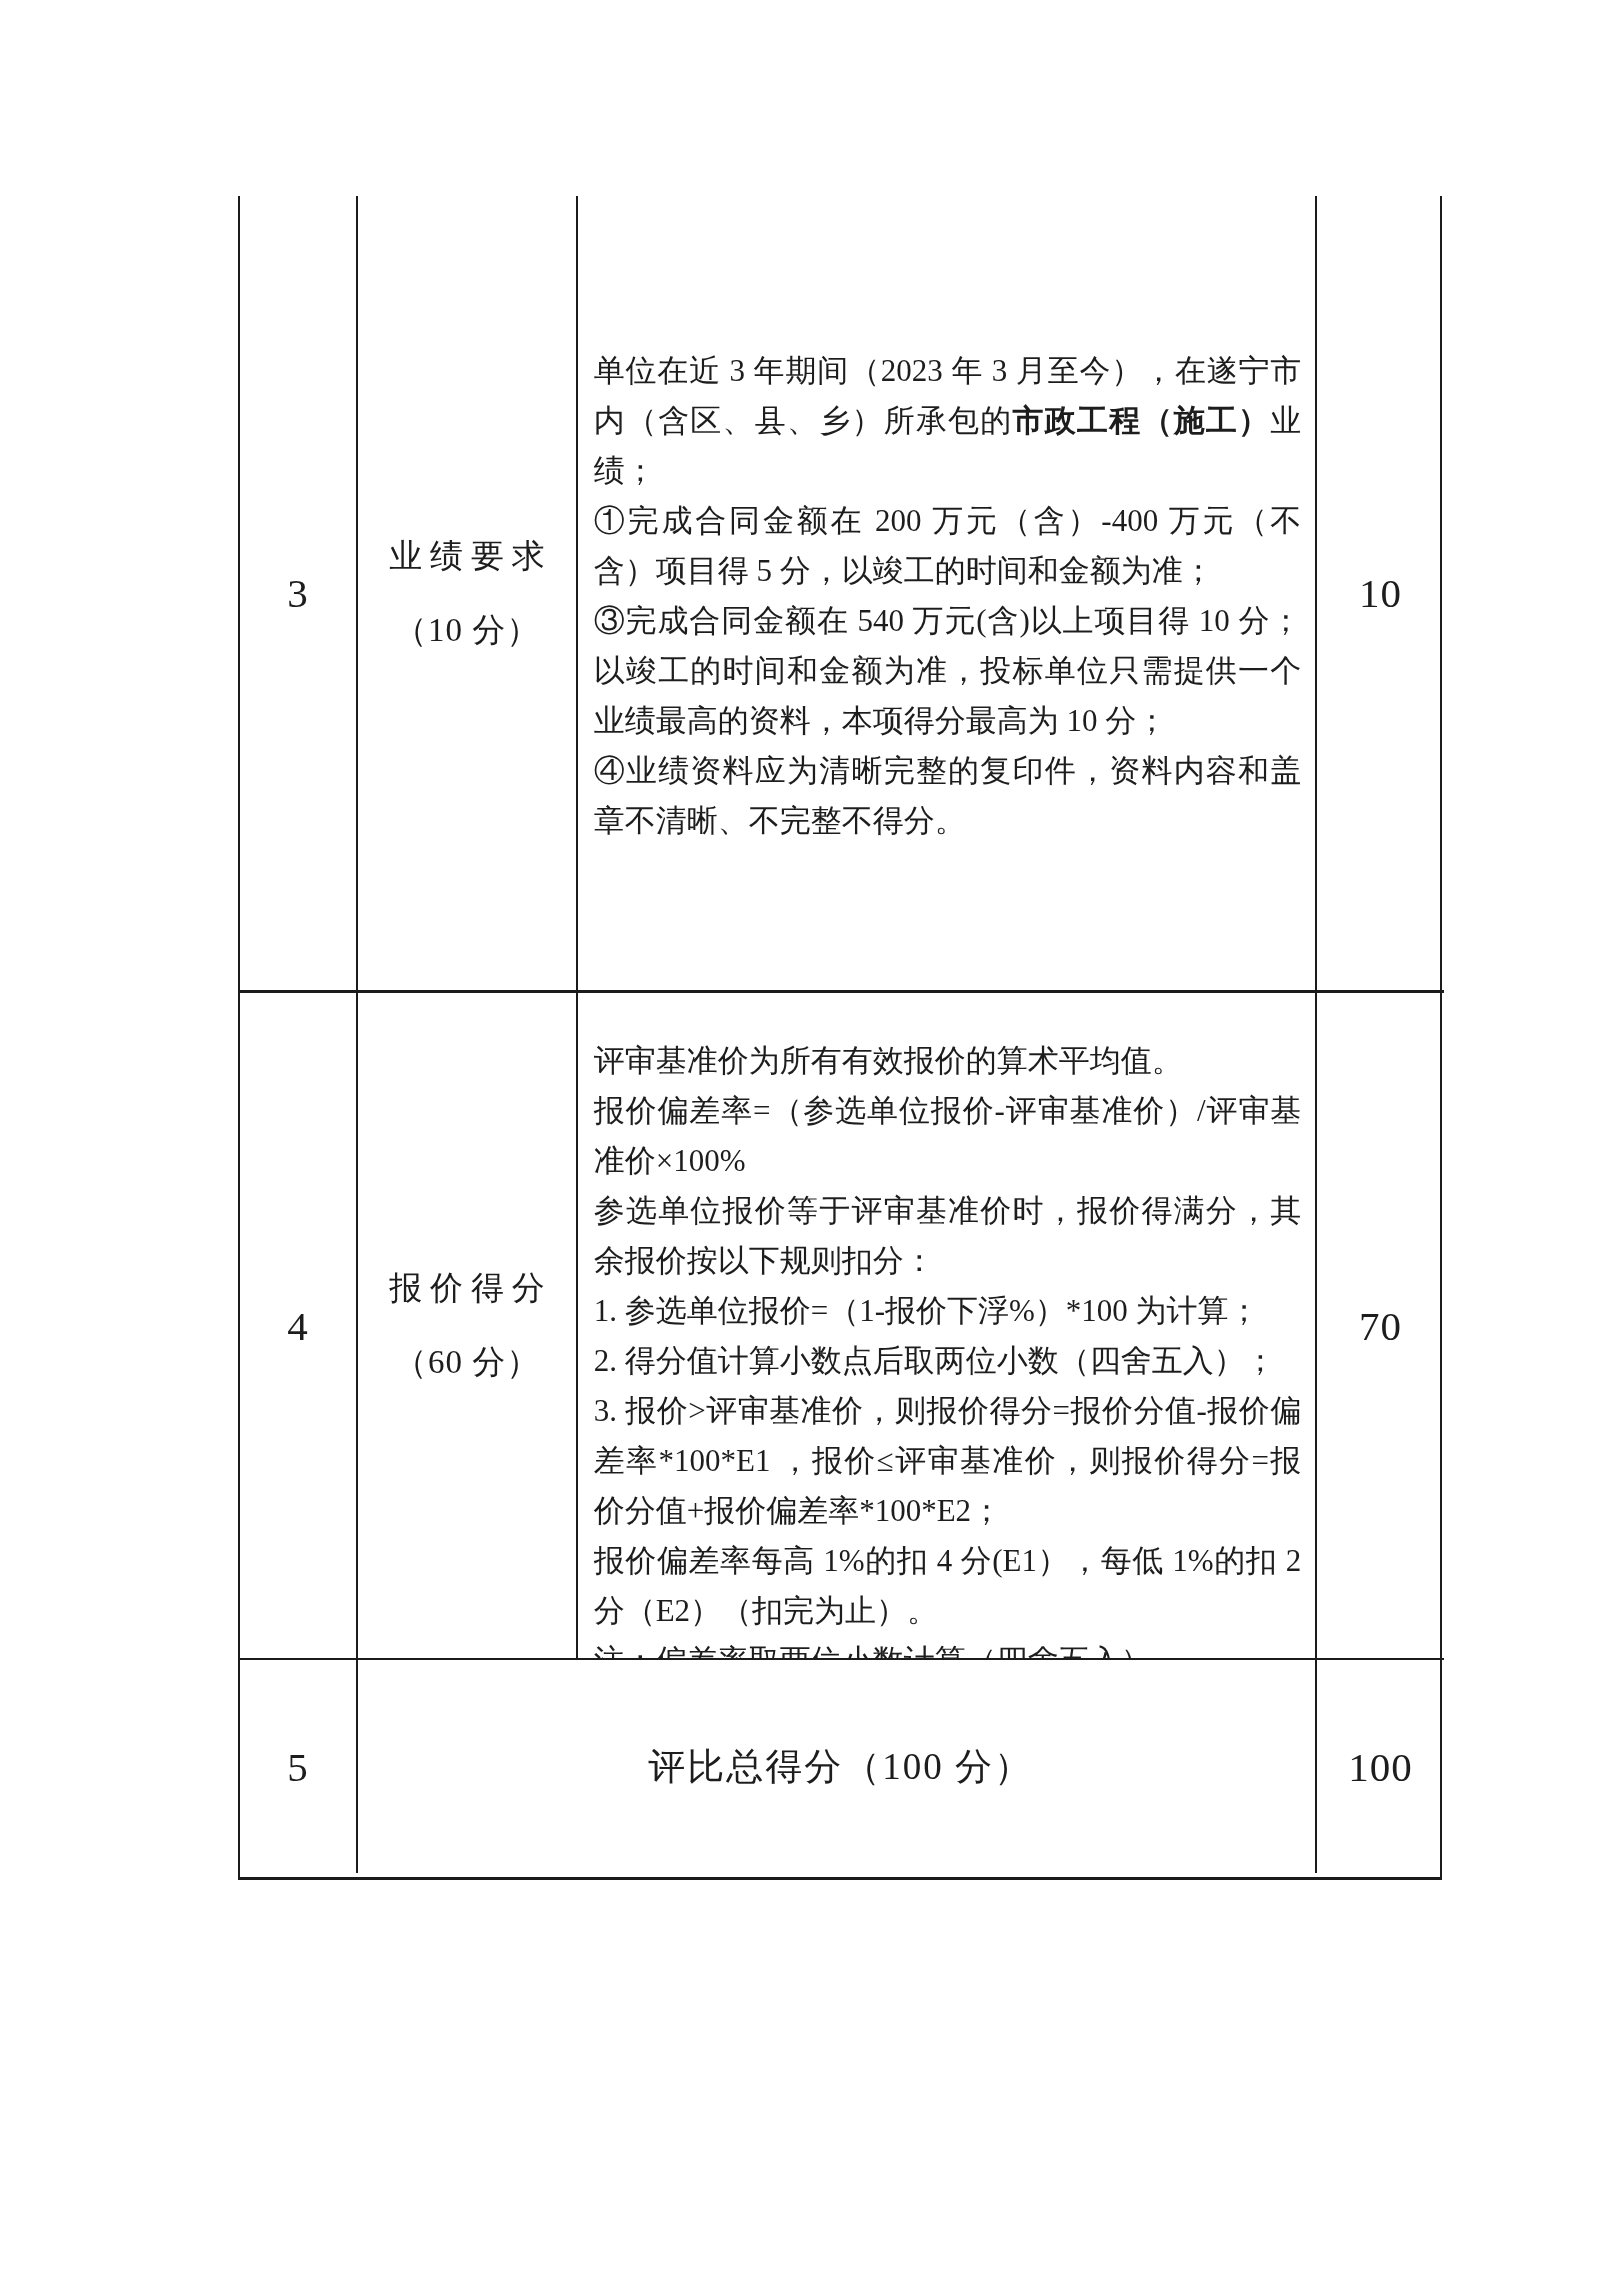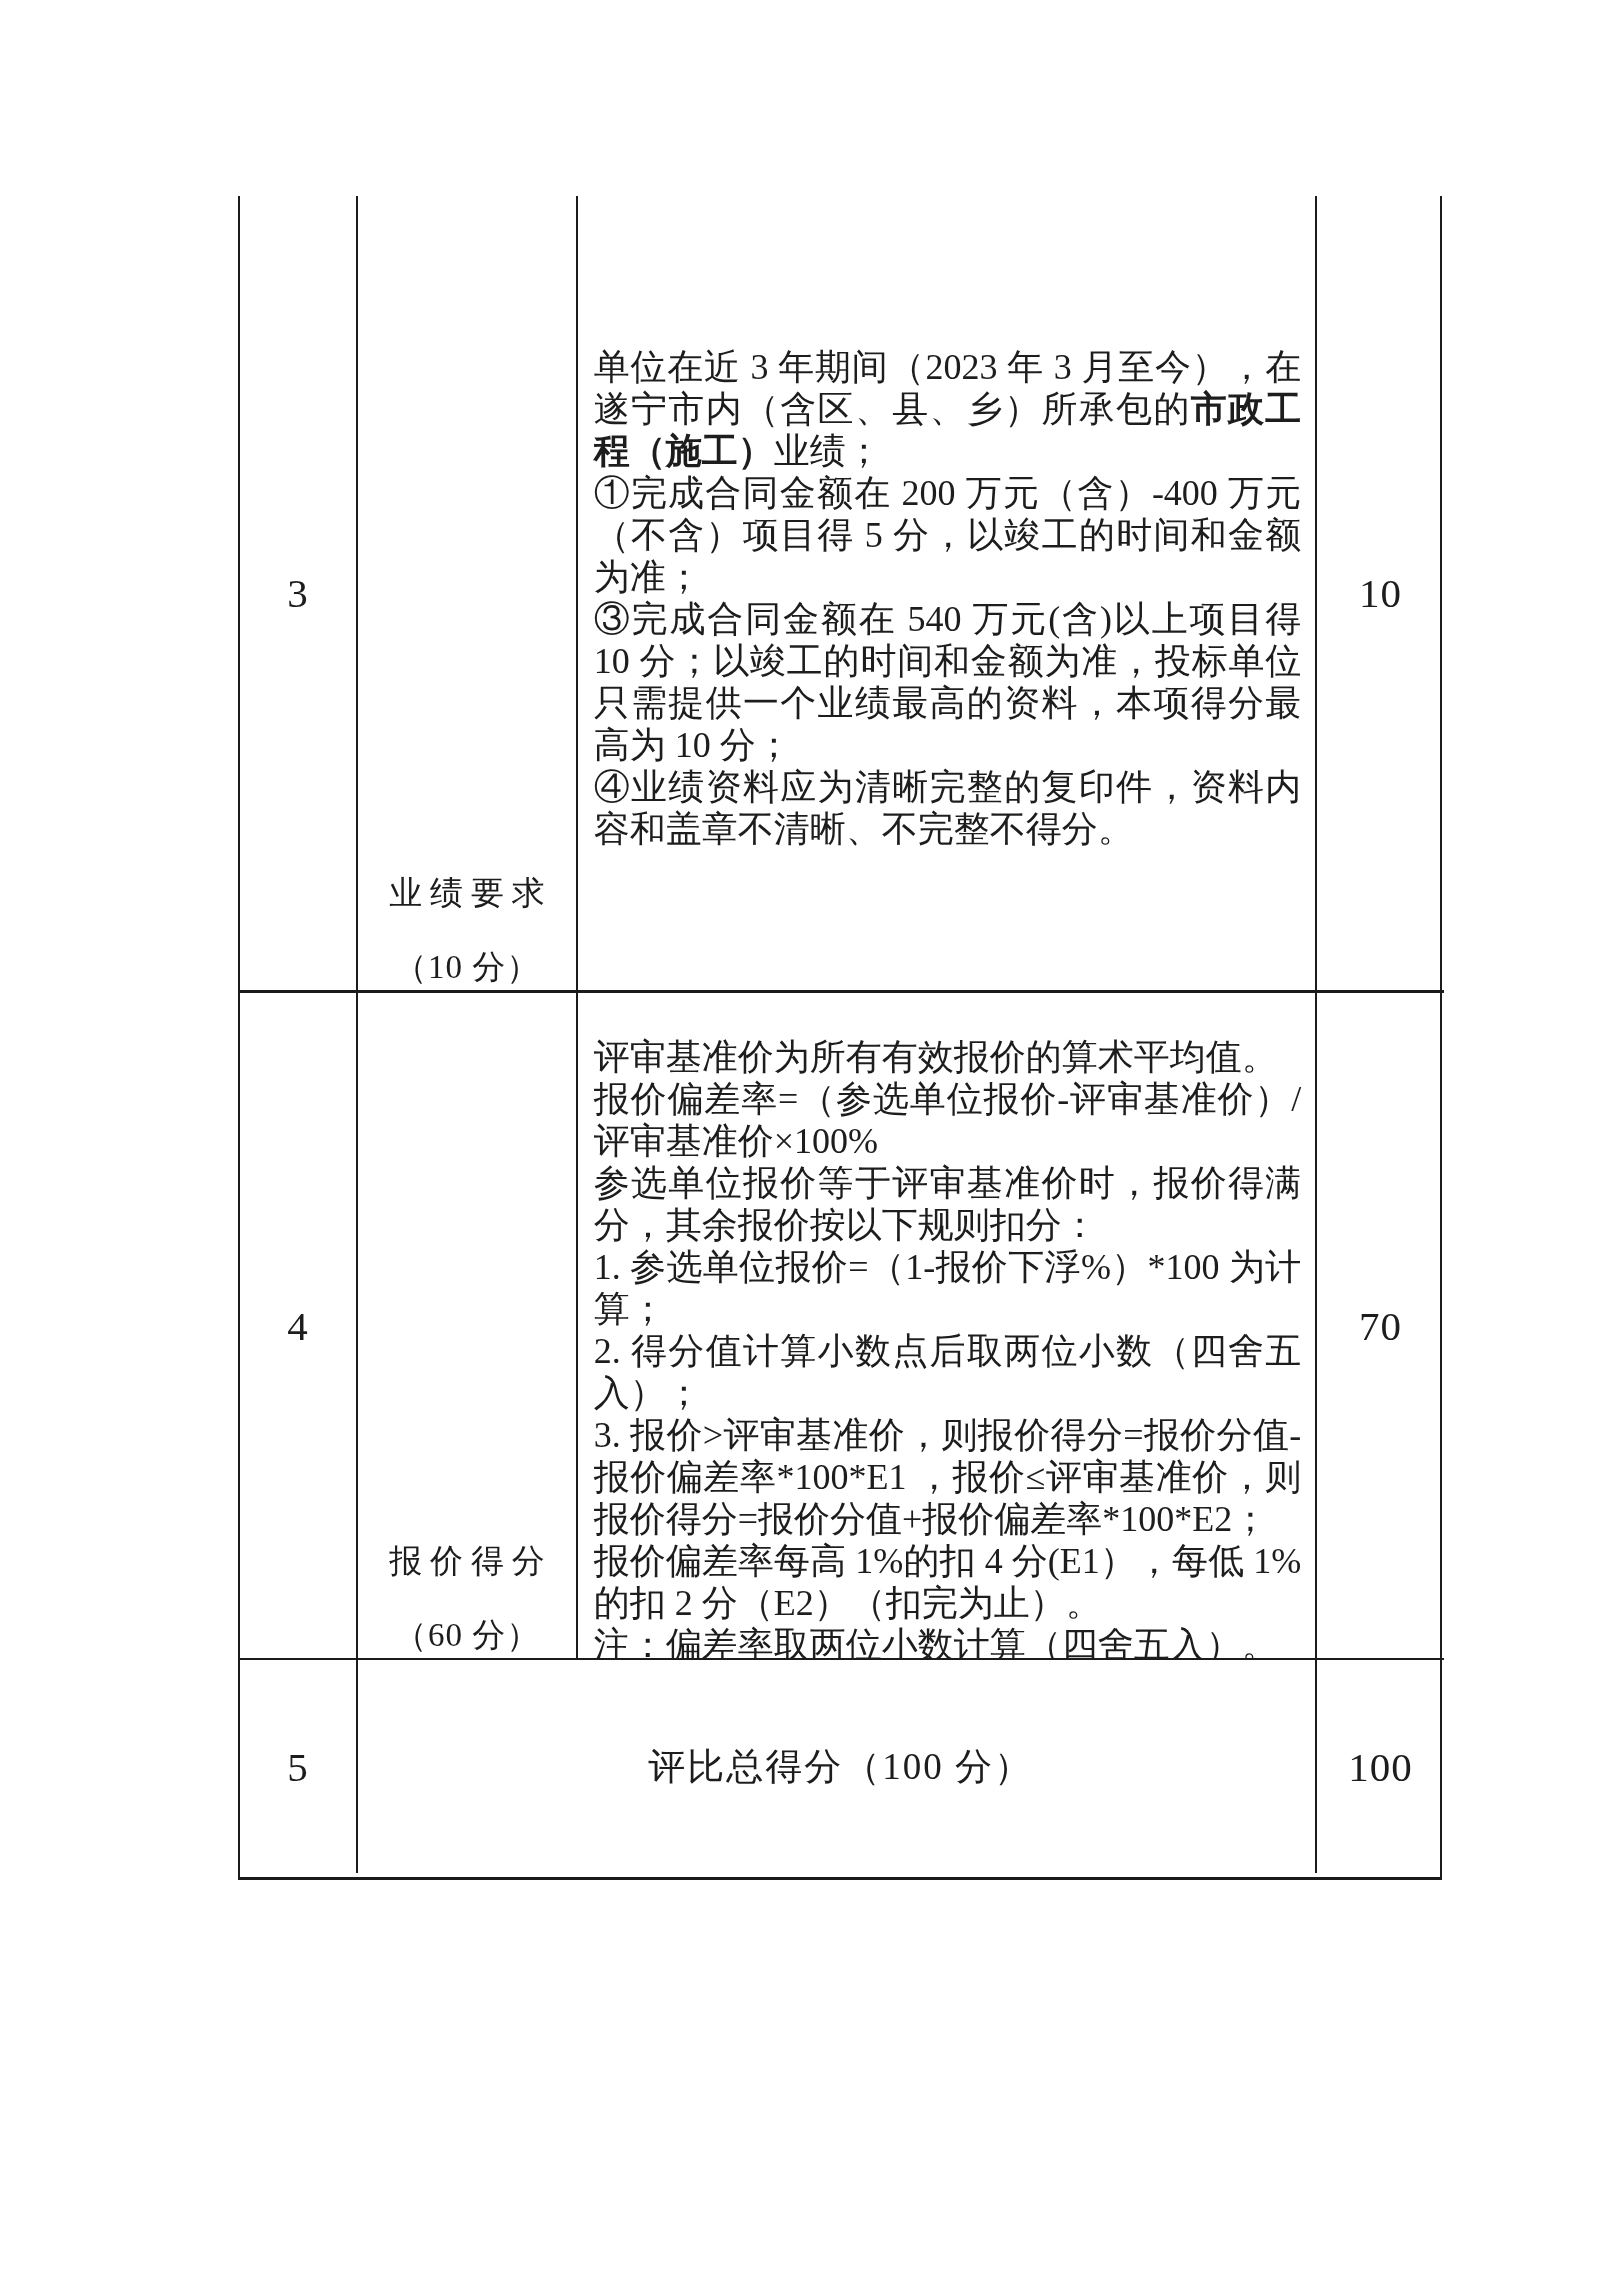--- a/index.html
+++ b/index.html
@@ -43,29 +43,29 @@
     display: flex;
     align-items: center;
     justify-content: center;
     font-size: 41px;
     letter-spacing: 1px;
   }
   .label-cell {
     display: flex;
     flex-direction: column;
     align-items: center;
-    justify-content: flex-end;
+    justify-content: center;
     font-size: 33px;
   }
   .label-line1 { letter-spacing: 7.8px; text-indent: 7.8px; }
   .label-line2 { margin-top: 29px; letter-spacing: 1px; }
 
   .content-cell {
-    font-size: 36px;
-    line-height: 42px;
+    font-size: 31px;
+    line-height: 50px;
     text-align: justify;
     padding: 0 13.7px 0 15.7px;
   }
   .content-cell.row3 { padding-top: 150px; }
   .content-cell.row4 { padding-top: 43px; }
   .para { margin: 0; }
   .bold { font-weight: bold; }
 
   .summary-cell {
     display: flex;

